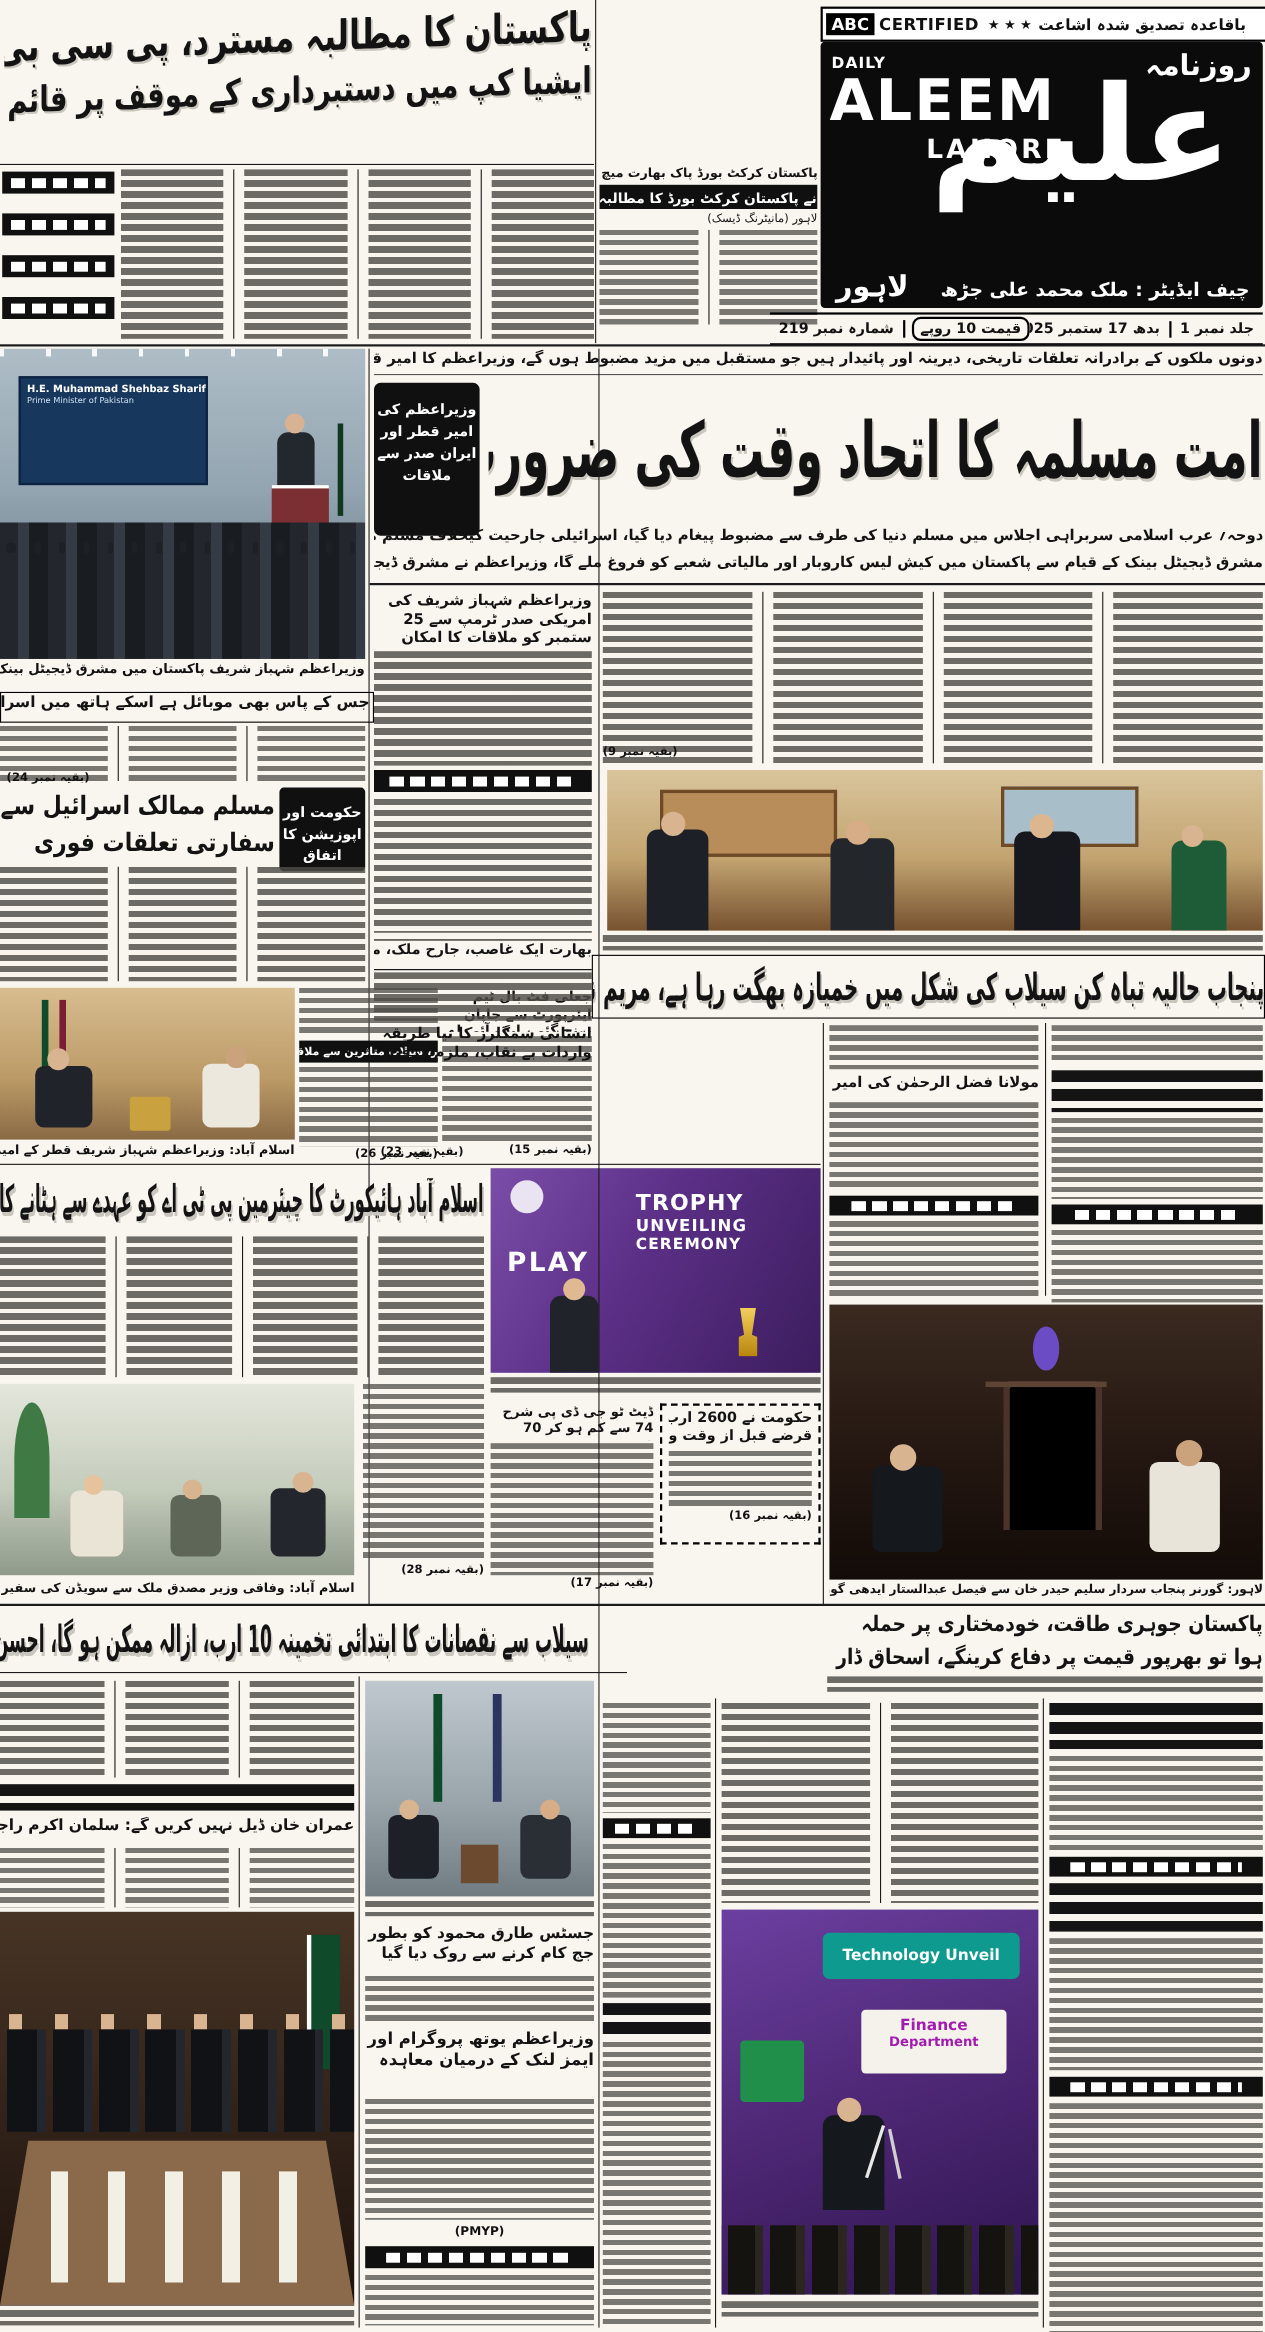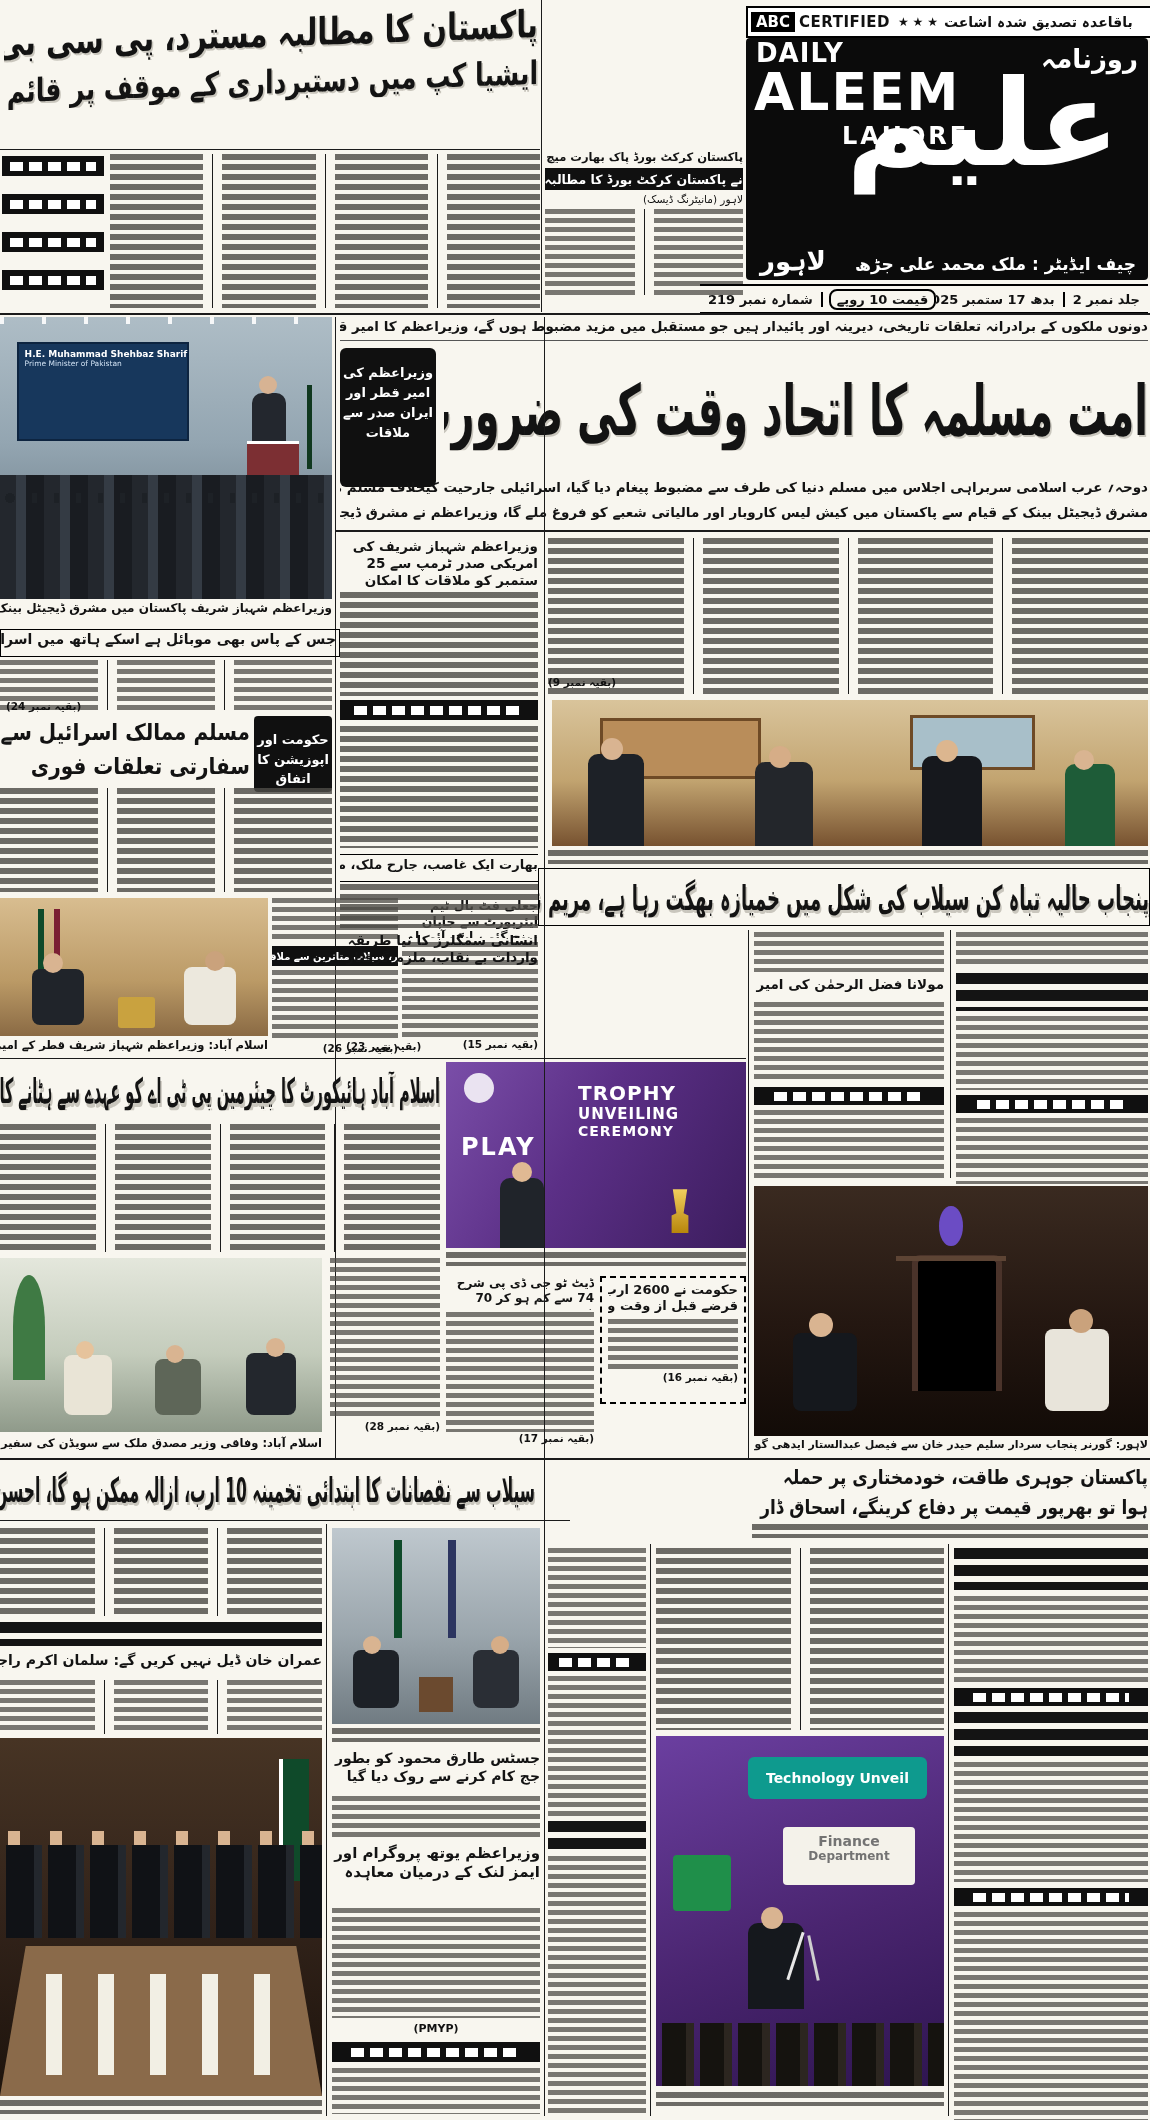--- a/index.html
+++ b/index.html
@@ -85,30 +85,30 @@
 
   <div class="abs" style="left:746px;top:6px;width:402px;height:28px;border:2px solid #000;display:flex;align-items:center;background:#fff;">
     <span style="background:#000;color:#fff;font-weight:bold;font-size:15px;padding:1px 5px;margin-left:3px;">ABC</span>
     <span style="font-weight:bold;font-size:15px;margin-left:4px;letter-spacing:.5px;">CERTIFIED</span>
     <span style="font-size:12px;margin-left:8px;">★ ★ ★</span>
     <span class="rtl" style="font-weight:bold;font-size:14px;margin-right:auto;margin-left:6px;flex:1;text-align:left;">باقاعدہ تصدیق شدہ اشاعت</span>
   </div>
 
   <div class="abs" style="left:746px;top:38px;width:402px;height:242px;background:#0b0b0b;border-radius:4px;">
     <div class="abs" style="right:10px;top:6px;color:#fff;font-weight:bold;font-size:26px;">روزنامہ</div>
-    <div class="abs" style="left:10px;top:0;color:#fff;font-weight:bold;font-size:26px;letter-spacing:1px;">DAILY</div>
+    <div class="abs" style="left:10px;top:12px;color:#fff;font-weight:bold;font-size:14px;letter-spacing:1px;">DAILY</div>
     <div class="abs" style="left:8px;top:24px;color:#fff;font-weight:bold;font-size:52px;letter-spacing:2px;">ALEEM</div>
     <div class="abs" style="left:96px;top:84px;color:#fff;font-weight:bold;font-size:24px;letter-spacing:3px;">LAHORE</div>
     <div class="abs" style="right:28px;top:26px;color:#fff;font-weight:bold;font-size:120px;line-height:1;">علیم</div>
     <div class="abs rtl" style="right:12px;bottom:6px;color:#fff;font-weight:bold;font-size:17px;">چیف ایڈیٹر : ملک محمد علی جڑھ</div>
     <div class="abs rtl" style="left:14px;bottom:4px;color:#fff;font-weight:bold;font-size:26px;">لاہور</div>
   </div>
 
   <div class="abs rtl" style="left:700px;top:284px;width:448px;height:26px;border-top:2px solid #000;border-bottom:2px solid #000;display:flex;align-items:center;font-weight:bold;font-size:13px;">
-    <span style="padding:0 8px;border-left:2px solid #000;">جلد نمبر 2</span>
+    <span style="padding:0 8px;border-left:2px solid #000;">جلد نمبر 1</span>
     <span style="padding:0 8px;flex:1;text-align:center;white-space:nowrap;overflow:hidden;">بدھ 17 ستمبر 2025ء ، 23 ربیع الاول 1447ھ</span>
     <span style="padding:1px 6px;border:2px solid #000;border-radius:8px;white-space:nowrap;">قیمت 10 روپے</span>
     <span style="padding:0 8px;border-right:2px solid #000;margin-right:6px;white-space:nowrap;">شمارہ نمبر 219</span>
   </div>
 
   <div class="abs hsep" style="left:0;top:313px;width:1150px;height:2px;"></div>
 
   <div class="ph" style="left:0;top:317px;width:332px;height:282px;background:linear-gradient(180deg,#aebdc6 0%,#93a5b1 45%,#5d6d78 100%);">
     <div class="abs" style="left:0;top:0;width:100%;height:7px;background:repeating-linear-gradient(90deg,#fff 0 4px,rgba(0,0,0,0) 4px 42px);opacity:.9;"></div>
     <div class="abs" style="left:5%;top:9%;width:47%;height:30%;background:#17375c;border:2px solid #0d2440;padding:5px 6px;">
@@ -376,21 +376,21 @@
     <div class="g2" style="height:258px;"></div>
   </div>
 
   <div class="abs cols" style="left:656px;top:1548px;width:288px;height:182px;">
     <div class="g"></div>
       <div class="vsep" style="flex:0 0 1px;"></div>
       <div class="g"></div>
   </div>
   <div class="ph" style="left:656px;top:1736px;width:288px;height:350px;background:linear-gradient(160deg,#6b3fa0 0%,#4a2570 55%,#2e1550 100%);">
     <div class="abs" style="right:6%;top:6%;width:62%;height:42px;background:#0e9a8e;border-radius:6px;display:flex;align-items:center;justify-content:center;color:#fff;font-weight:bold;font-size:14px;">Technology Unveil</div>
-    <div class="abs" style="right:10%;top:26%;width:46%;height:58px;background:#f4f2ea;border-radius:4px;text-align:center;padding-top:6px;box-sizing:border-box;color:#737373;font-weight:bold;">
+    <div class="abs" style="right:10%;top:26%;width:46%;height:58px;background:#f4f2ea;border-radius:4px;text-align:center;padding-top:6px;box-sizing:border-box;color:#a21caf;font-weight:bold;">
       <div style="font-size:14px;">Finance</div>
       <div style="font-size:12px;">Department</div>
     </div>
     <div class="abs" style="left:6%;top:34%;width:20%;height:16%;background:#1f8f4a;border-radius:4px;"></div>
     <div class="fig" style="left:32%;bottom:22%;width:56px;height:86px;background:#15181d;"></div>
     <div class="head" style="left:36.5%;bottom:calc(22% + 80px);width:22px;height:22px;background:#d9b491;"></div>
     <div class="abs" style="left:48%;bottom:30%;width:3px;height:50px;background:#e8e8e8;transform:rotate(18deg);"></div>
     <div class="abs" style="left:54%;bottom:30%;width:3px;height:46px;background:#cfcfcf;transform:rotate(-12deg);"></div>
     <div class="crowd" style="height:18%;"></div>
   </div>

